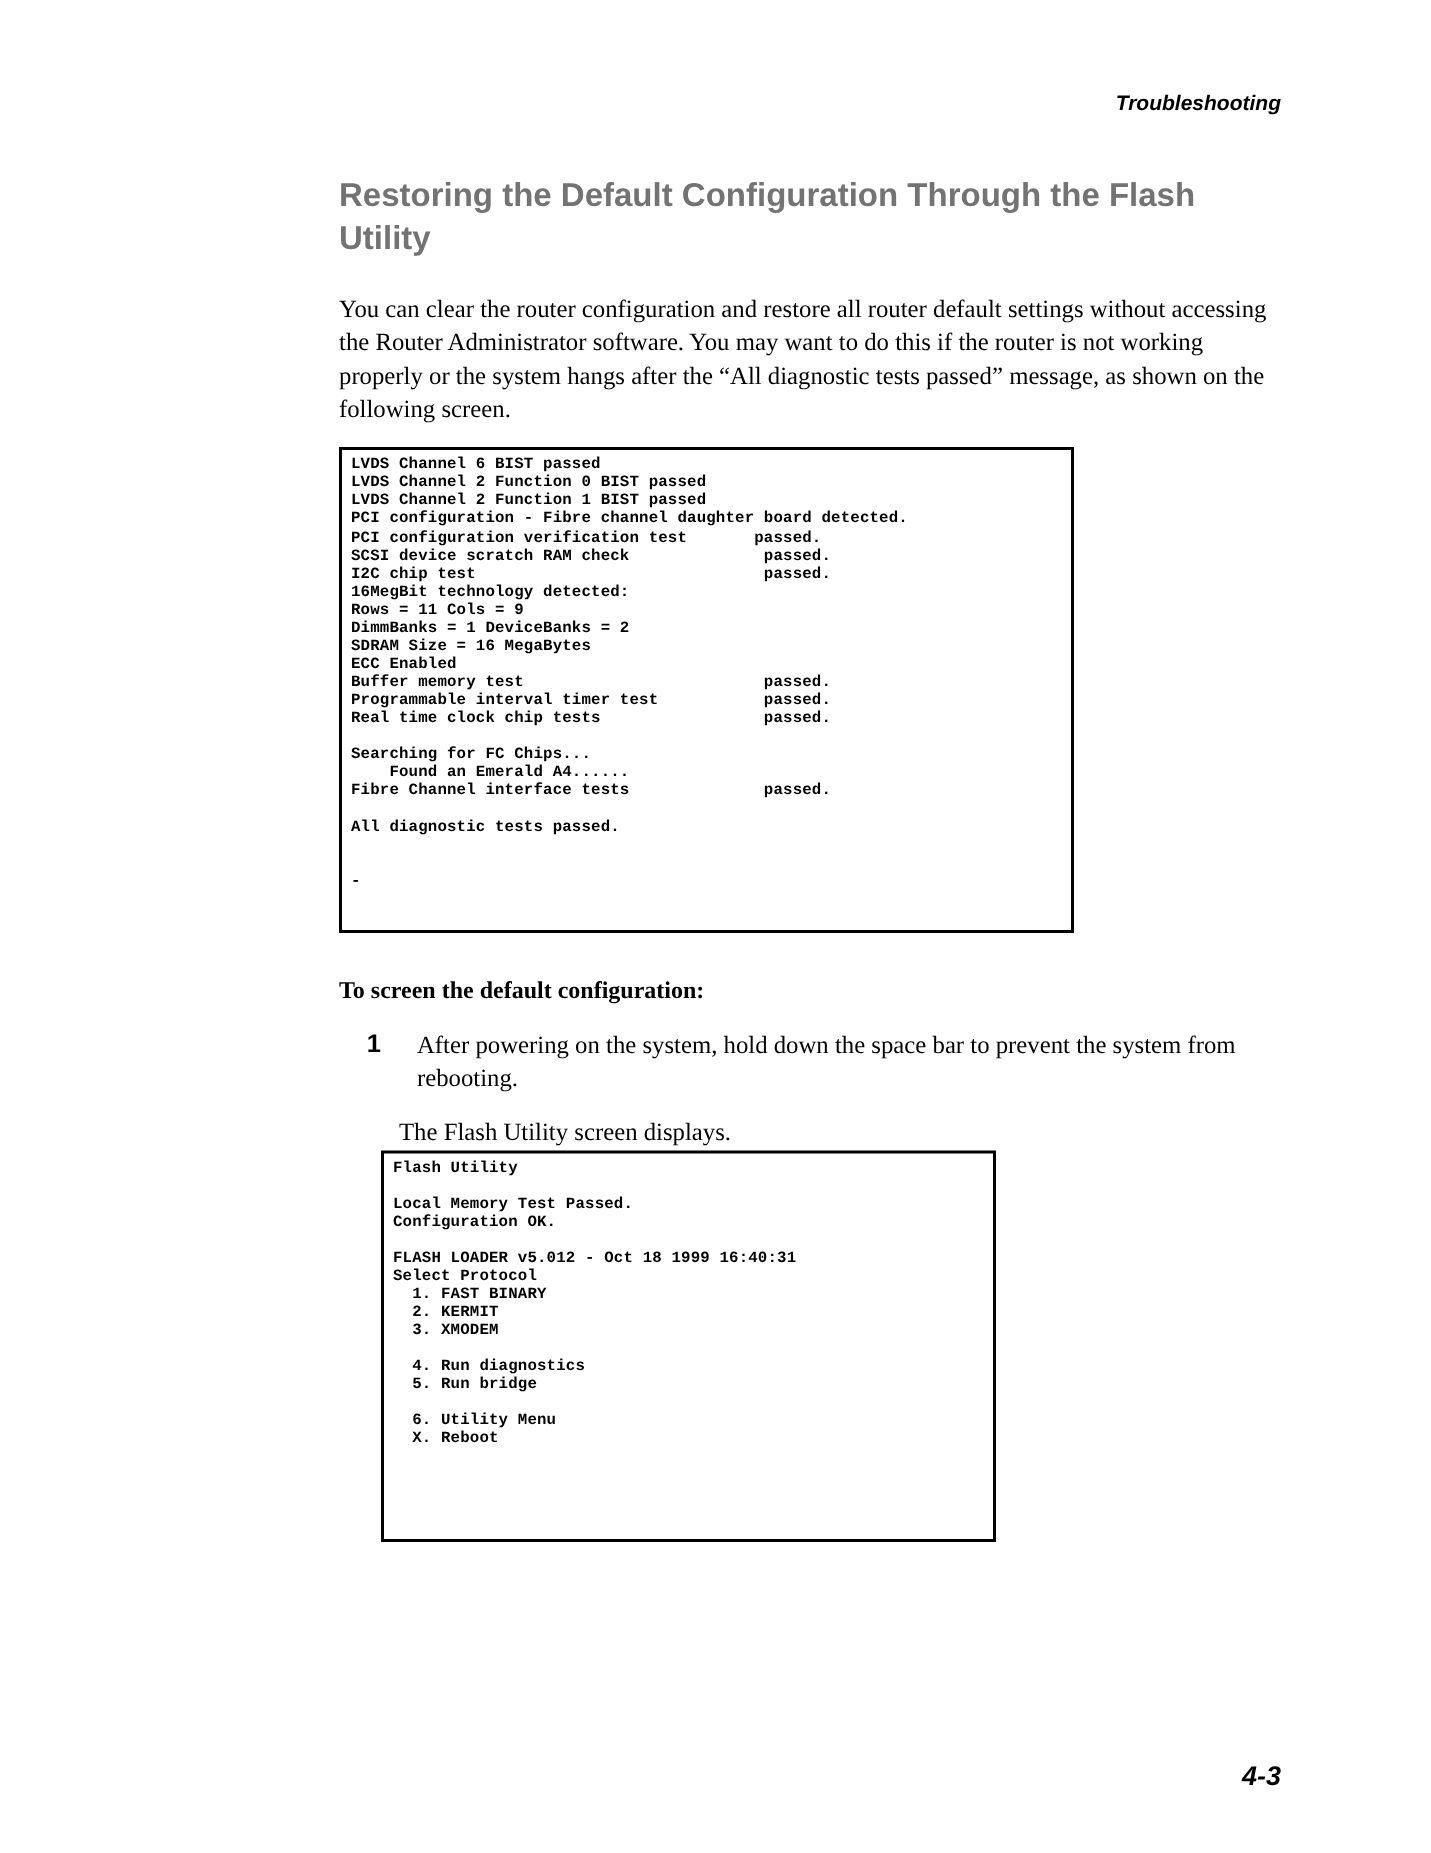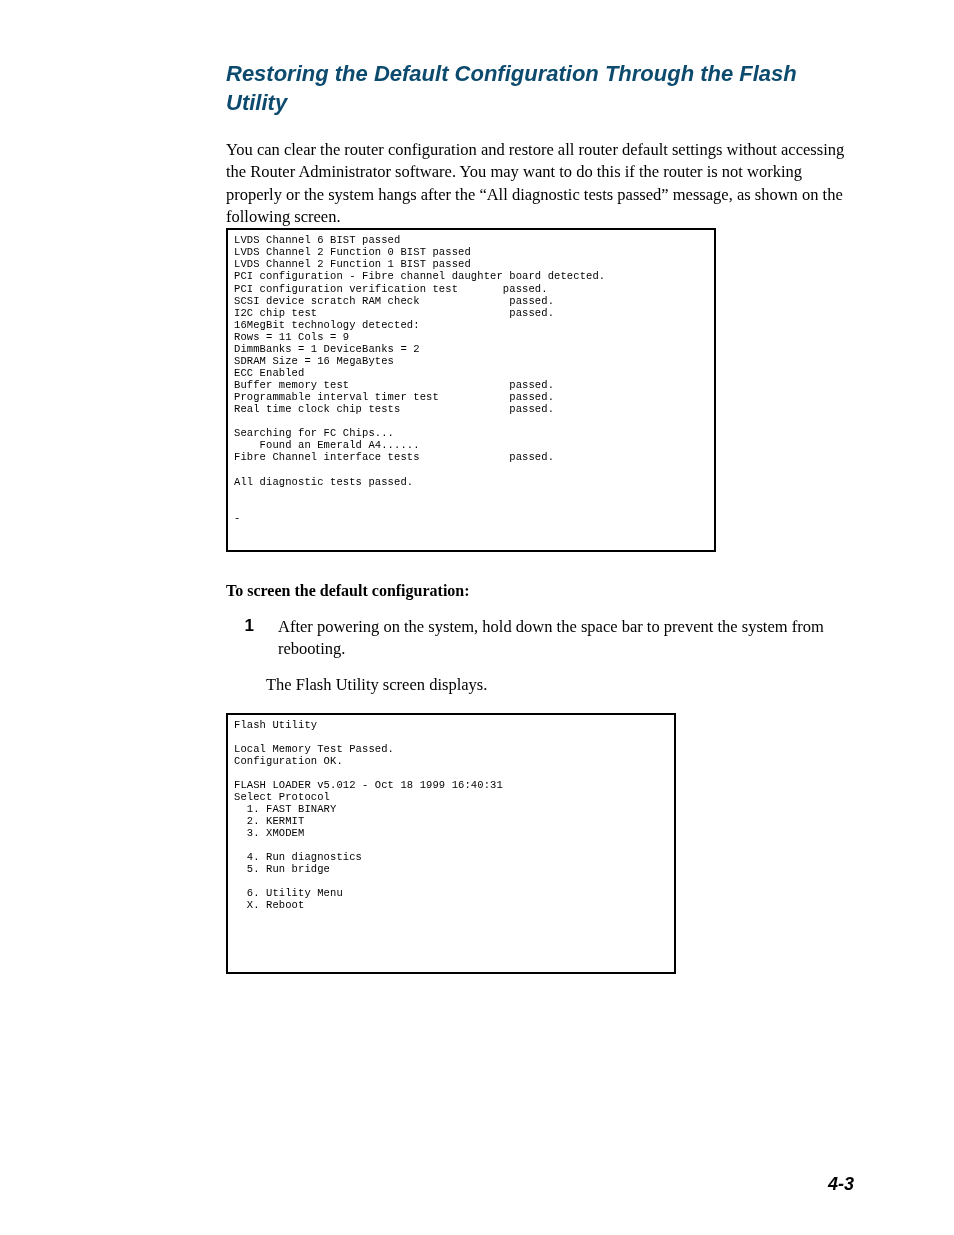--- a/index.html
+++ b/index.html
@@ -18,48 +18,49 @@
   }
   .running-head {
     text-align: right;
     font-weight: bold;
     font-style: italic;
     font-family: Arial, Helvetica, sans-serif;
     font-size: 14px;
     margin-bottom: 40px;
   }
   .h1 {
-    color: #0c4a6e;
+    color: #737373;
     font-family: Arial, Helvetica, sans-serif;
     font-weight: bold;
     font-size: 22px;
     line-height: 1.3;
     margin-bottom: 22px;
-    font-style: italic;
   }
   .body-text {
     font-size: 16.5px;
     line-height: 1.35;
+    margin-bottom: 14px;
   }
   .screenshot {
     border: 2px solid #000;
     width: 490px;
     padding: 4px 6px 26px 6px;
     box-sizing: border-box;
     font-family: "Courier New", Courier, monospace;
     font-size: 10.5px;
-    font-weight: normal;
+    font-weight: bold;
     line-height: 1.15;
     white-space: pre;
     letter-spacing: 0.1px;
     margin-bottom: 30px;
   }
   .screenshot.sc2 {
-    width: 450px;
+    width: 410px;
     padding-bottom: 60px;
+    margin-left: 28px;
   }
   .sub-head {
     font-weight: bold;
     font-size: 16px;
     margin-bottom: 16px;
   }
   .step {
     display: flex;
     margin-bottom: 14px;
   }
@@ -74,36 +75,36 @@
   }
   .step-text {
     font-size: 16.5px;
     line-height: 1.35;
     margin-left: 12px;
   }
   .step-follow {
     margin-left: 40px;
     font-size: 16.5px;
     line-height: 1.35;
-    margin-bottom: 16px;
   }
   .page-num {
     position: absolute;
     right: 100px;
     bottom: 40px;
     font-family: Arial, Helvetica, sans-serif;
     font-weight: bold;
     font-style: italic;
     font-size: 18px;
   }
 </style>
 </head>
 <body>
 
 <div class="page">
+  <div class="running-head">Troubleshooting</div>
 
   <div class="h1">Restoring the Default Configuration Through the Flash Utility</div>
 
   <div class="body-text">You can clear the router configuration and restore all router default settings without accessing the Router Administrator software. You may want to do this if the router is not working properly or the system hangs after the “All diagnostic tests passed” message, as shown on the following screen.</div>
 
   <div class="screenshot">LVDS Channel 6 BIST passed
 LVDS Channel 2 Function 0 BIST passed
 LVDS Channel 2 Function 1 BIST passed
 PCI configuration - Fibre channel daughter board detected.
 PCI configuration verification test       passed.

